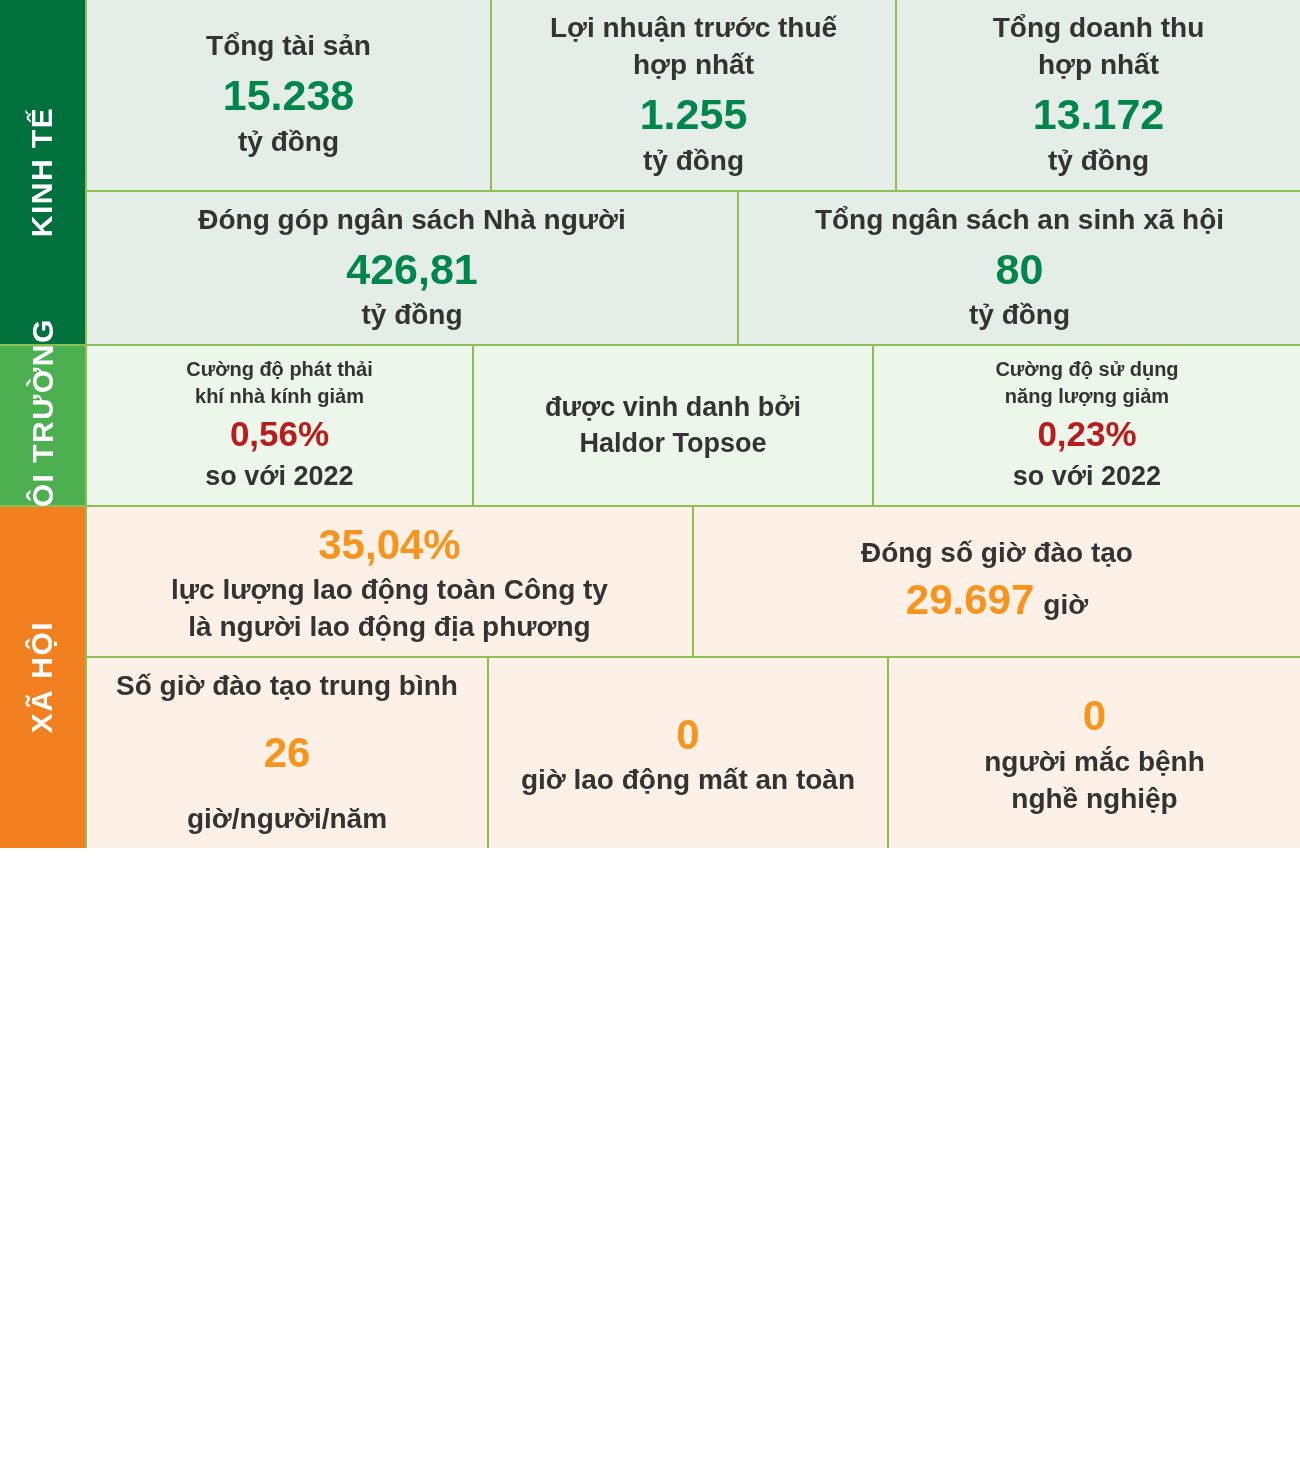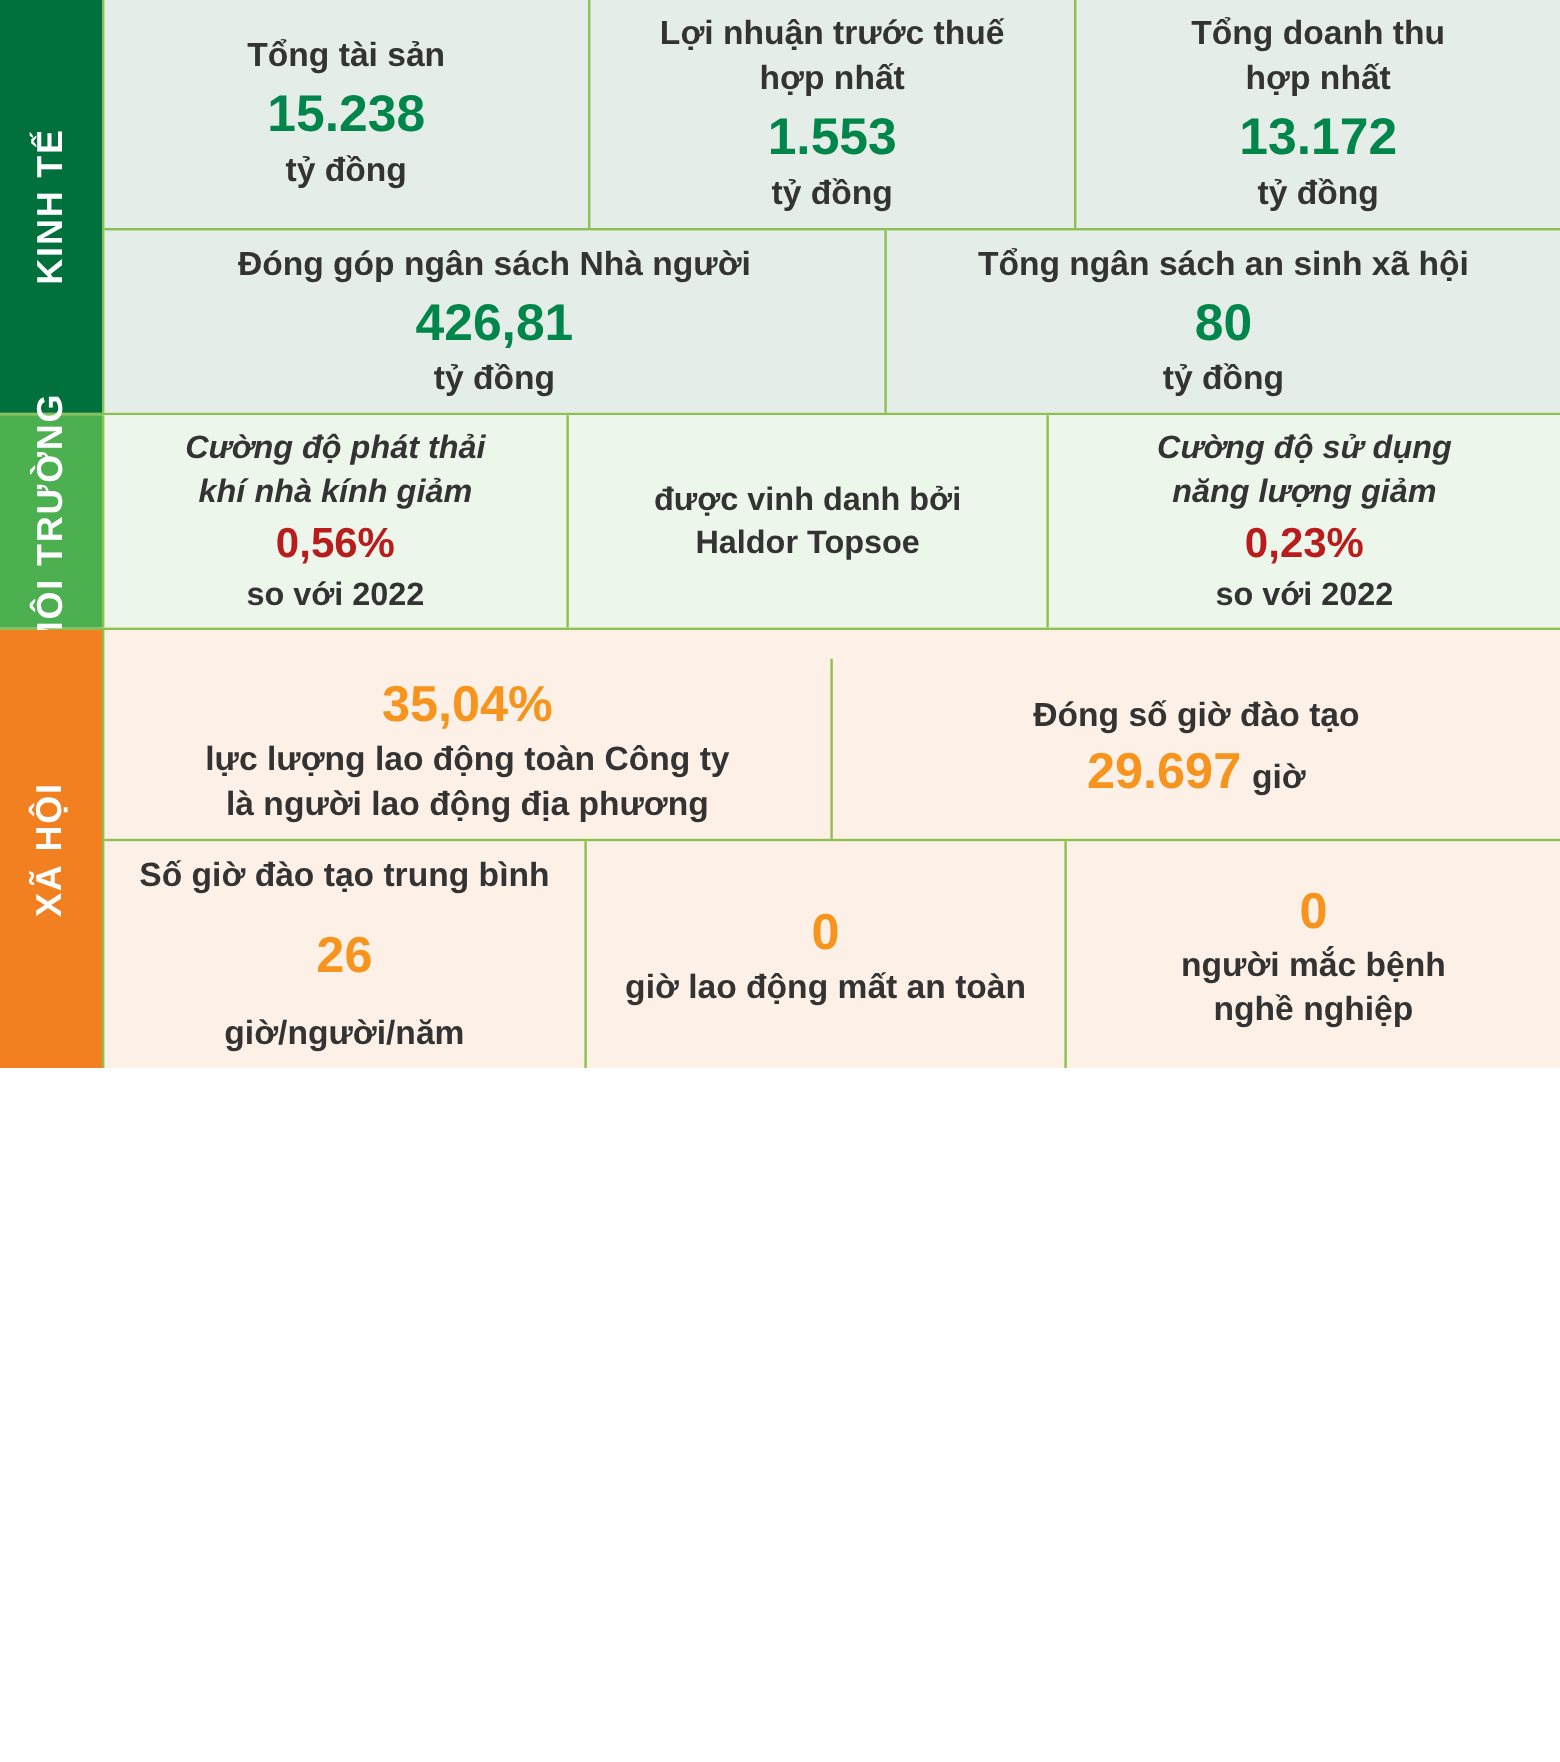--- a/index.html
+++ b/index.html
@@ -49,35 +49,35 @@
   .sec-eco .lbl { font-size:28px; }
   .sec-eco .num { font-size:43px; color:#00854A; margin:2px 0 0; }
   .sec-eco .unit { font-size:28px; color:#333333; font-weight:bold; }
   .eco-row1 { height:243px; }
   .eco-row2 { height:248px; }
 
   
   .sec-env .sidebar { background:#4CAF50; }
   .sec-env .cards   { background:#ECF6EA; }
   .sec-env .card + .card { border-left:2px solid #8CC152; }
-  .sec-env .lbl  { font-size:27px;font-style:italic; }
+  .sec-env .lbl  { font-size:20px; }
   .sec-env .num  { font-size:35px; color:#b91c1c; margin:2px 0; }
   .sec-env .quote { font-size:27px; color:#5CB85C; font-weight:bold; }
   .sec-env .sub  { font-size:27px; color:#333333; font-weight:bold; }
   .env-row { height:490px; }
 
   
   .sec-soc .sidebar { background:#F28020; }
   .sec-soc .cards   { background:#FDF0E6; }
   .sec-soc .card-row + .card-row { border-top:2px solid #8CC152; }
   .sec-soc .card + .card { border-left:2px solid #8CC152; }
   .sec-soc .lbl { font-size:28px; }
   .sec-soc .num { font-size:42px; color:#F7941E; }
   .sec-soc .unit { font-size:28px; color:#333333; font-weight:bold; }
-  .soc-row1 { height:245px;margin-top:24px; }
+  .soc-row1 { height:245px; }
   .soc-row2 { height:243px; }
 
   .inline-row { display:flex; align-items:baseline; justify-content:center; gap:9px; }
 
   
   .sec-env { border-top:2px solid #8CC152; }
   .sec-soc { border-top:2px solid #8CC152; }
   .cards { border-right:0; }
   .sec-eco .cards, .sec-env .cards, .sec-soc .cards { border-left:2px solid #8CC152; }
 </style>
@@ -93,21 +93,21 @@
     <div class="cards">
 
       <div class="card-row eco-row1">
         <div class="card">
           <div class="lbl">Tổng tài sản</div>
           <div class="num">15.238</div>
           <div class="unit">tỷ đồng</div>
         </div>
         <div class="card">
           <div class="lbl">Lợi nhuận trước thuế<br>hợp nhất</div>
-          <div class="num">1.553</div>
+          <div class="num">1.255</div>
           <div class="unit">tỷ đồng</div>
         </div>
         <div class="card">
           <div class="lbl">Tổng doanh thu<br>hợp nhất</div>
           <div class="num">13.172</div>
           <div class="unit">tỷ đồng</div>
         </div>
       </div>
 
       <div class="card-row eco-row2">

